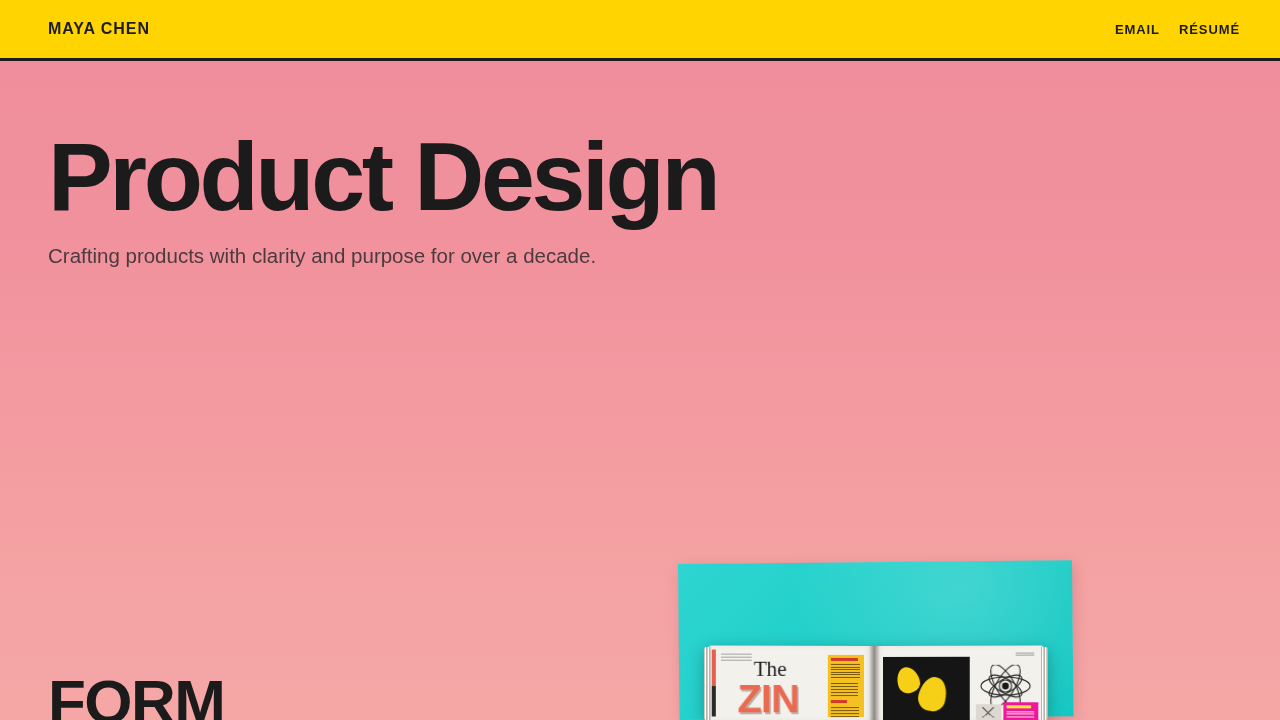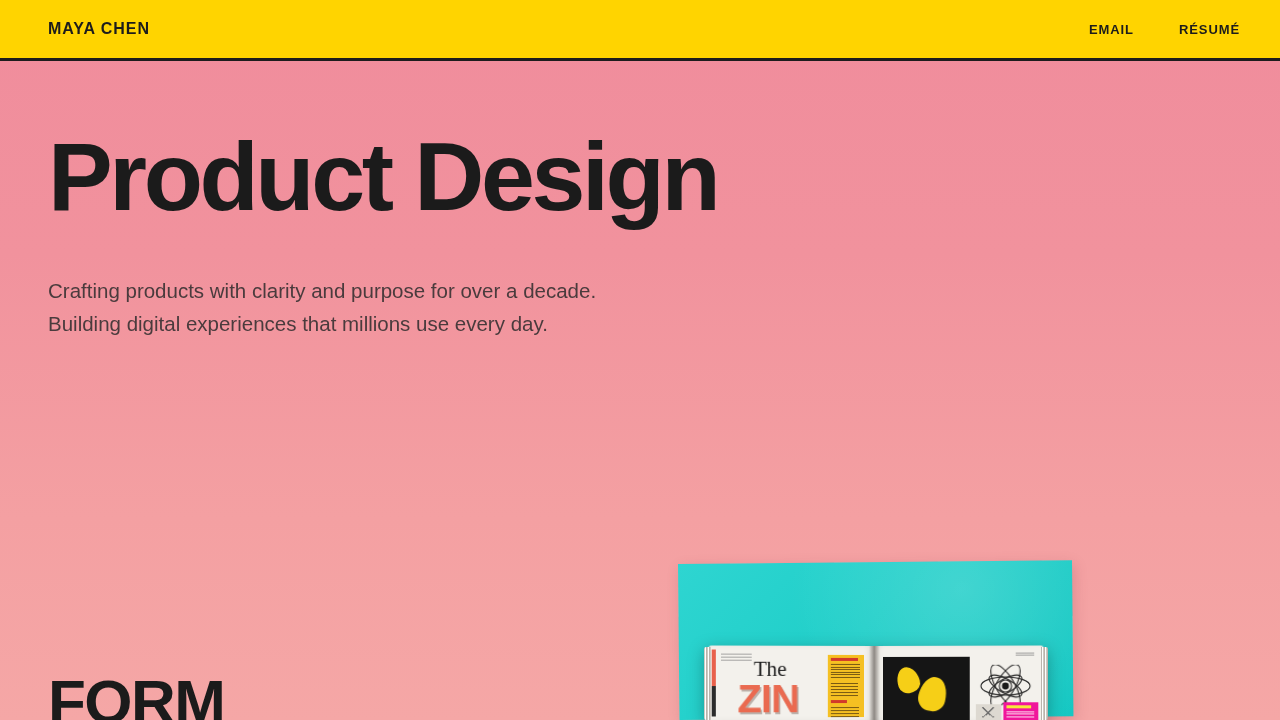--- a/index.html
+++ b/index.html
@@ -46,21 +46,21 @@
     letter-spacing:0.06em;
     color:#1c1c1c;
     line-height:1;
     white-space:nowrap;
     cursor:pointer;
   }
 
   .nav-links{
     display:flex;
     align-items:center;
-    gap:45px;
+    gap:19px;
   }
 
   .nav-link{
     font-size:13px;
     font-weight:bold;
     letter-spacing:0.07em;
     color:#1c1c1c;
     text-decoration:none;
     line-height:1;
     white-space:nowrap;
@@ -81,21 +81,21 @@
     font-weight:bold;
     line-height:0.99;
     letter-spacing:-0.035em;
     color:#1b1b1b;
     white-space:nowrap;
   }
   .hero-title .line{ display:block; }
   .amp{ color:#4b3332; }
 
   .hero-sub{
-    margin-top:50px;
+    margin-top:15px;
     font-size:20.5px;
     line-height:1.6;
     color:#4a3b3d;
     font-weight:normal;
   }
   .hero-sub .sline{ display:block; white-space:nowrap; }
 
   
   .section-word{
     position:absolute;
@@ -337,21 +337,20 @@
   </nav>
 </header>
 
 <section class="hero">
   <h1 class="hero-title">
     <span class="line">Product Design</span>
   </h1>
 
   <p class="hero-sub">
     <span class="sline">Crafting products with clarity and purpose for over a decade.</span>
-    <span class="sline">Building digital experiences that millions use every day.</span>
   </p>
 </section>
 
 <div class="section-word">FORM</div>
 
 <figure class="showcase">
 
   <div class="teal-card"></div>
 
   <div class="book-shadow"></div>

